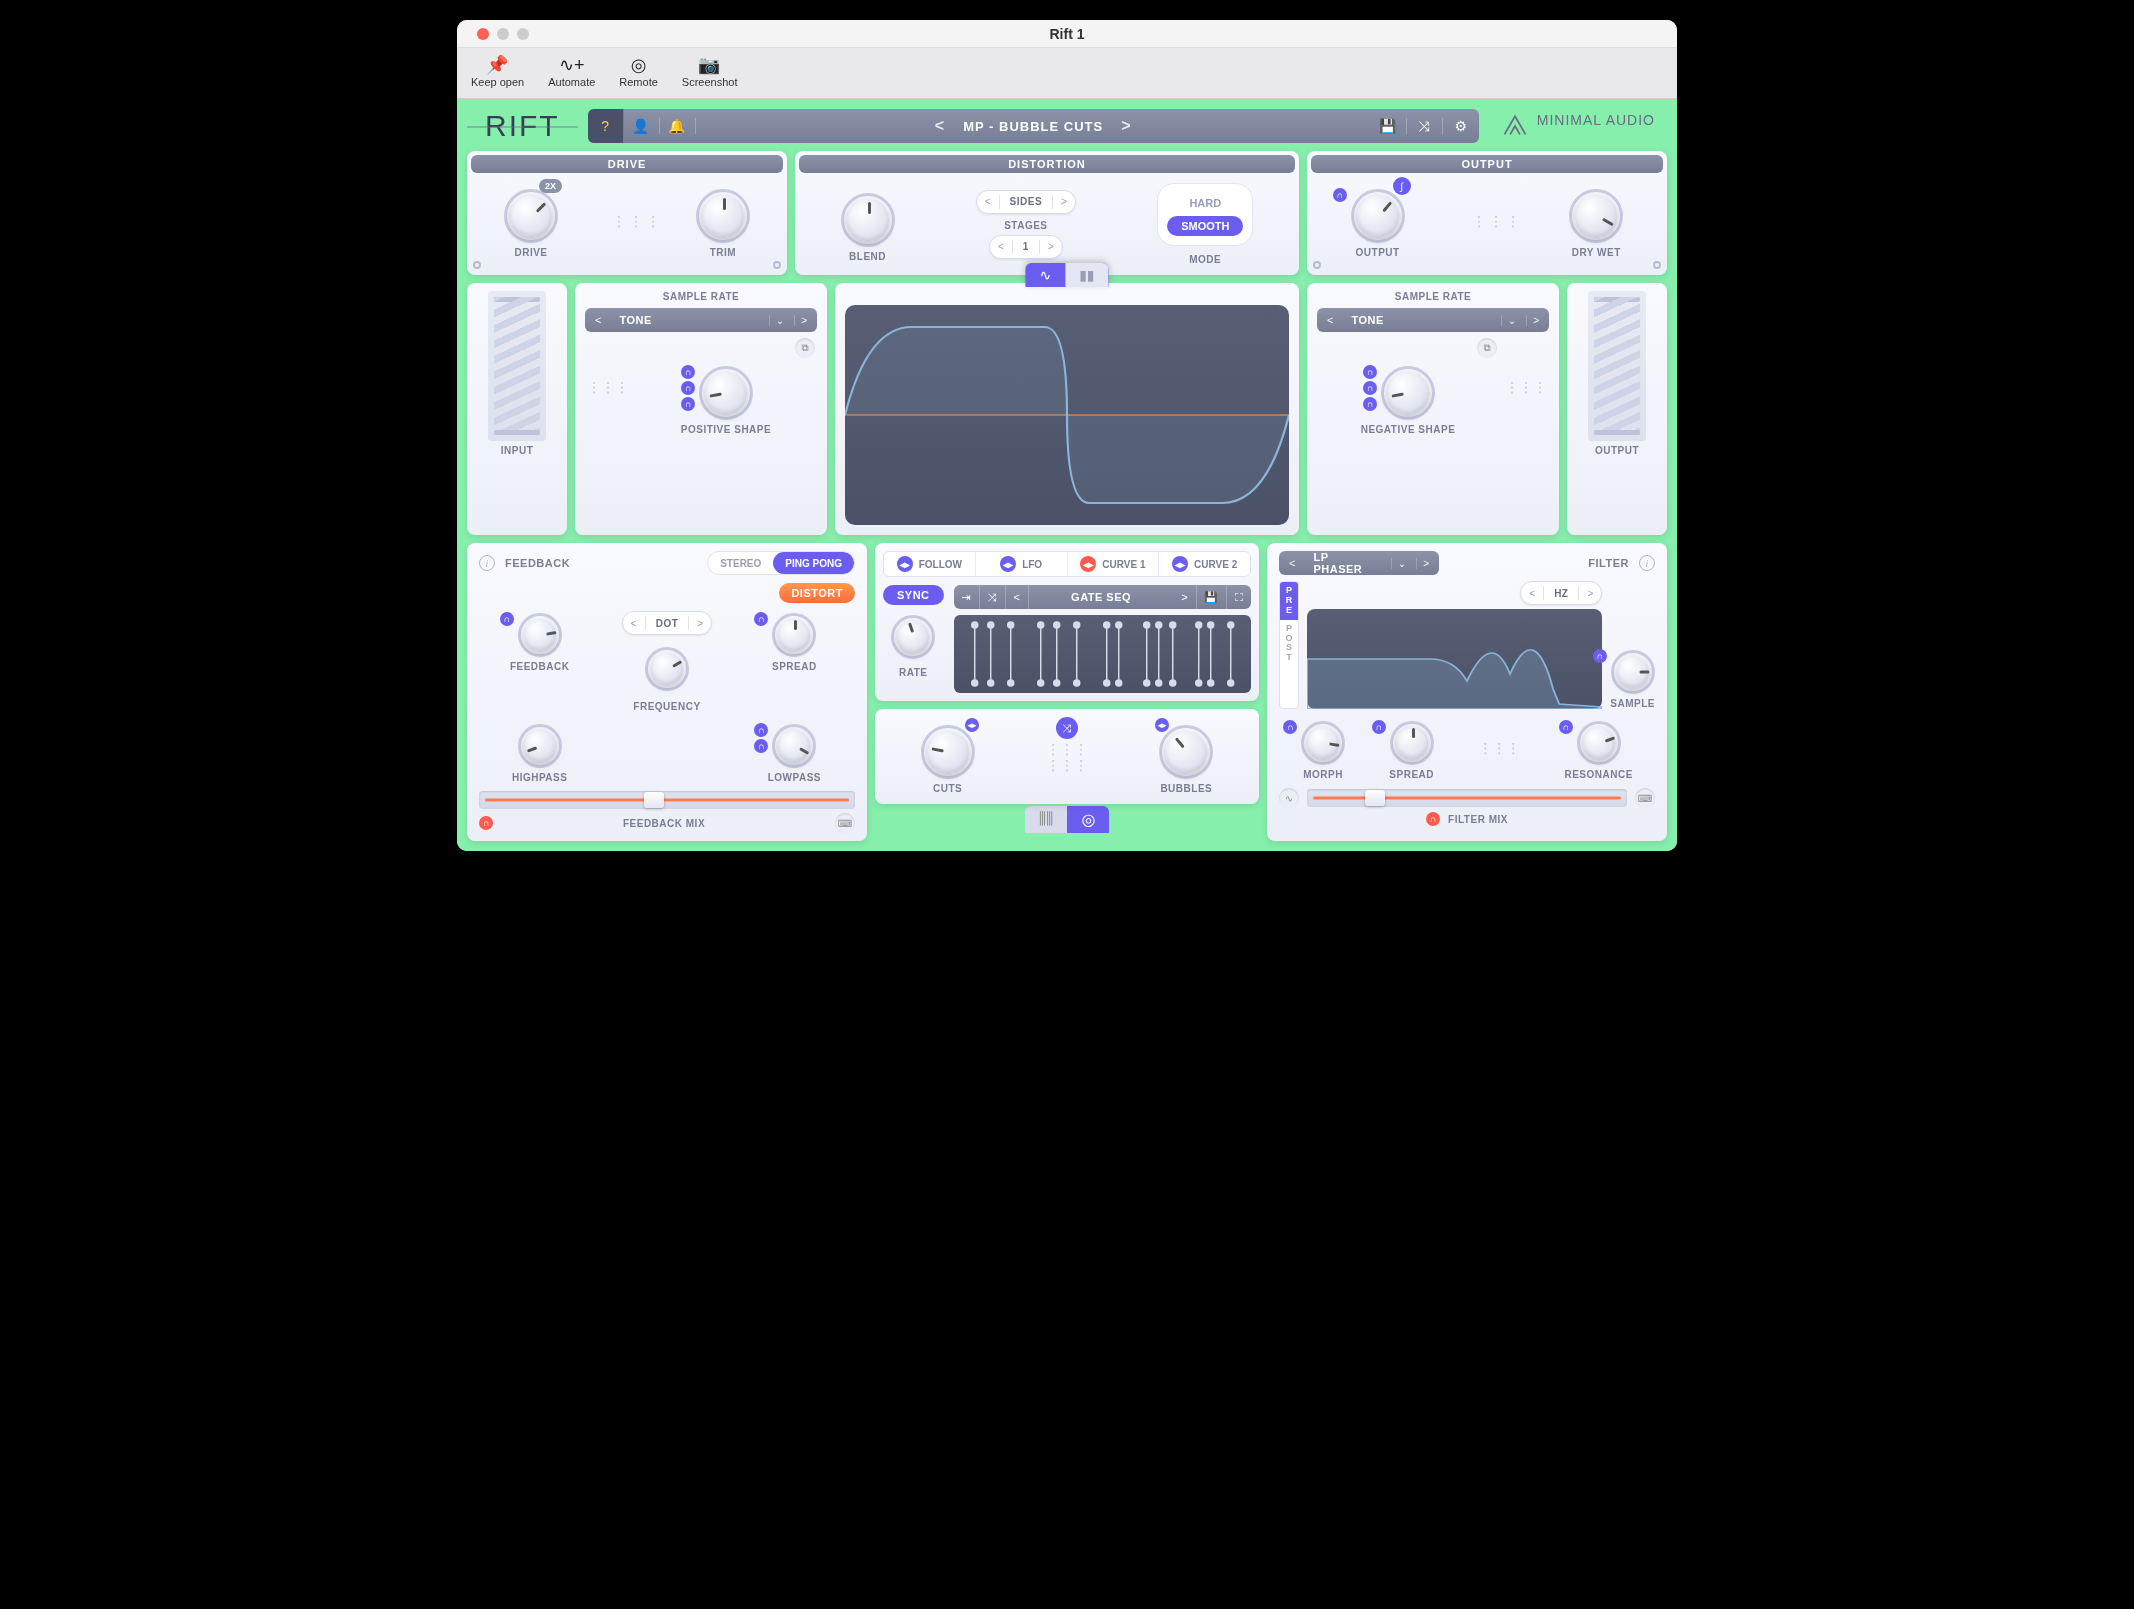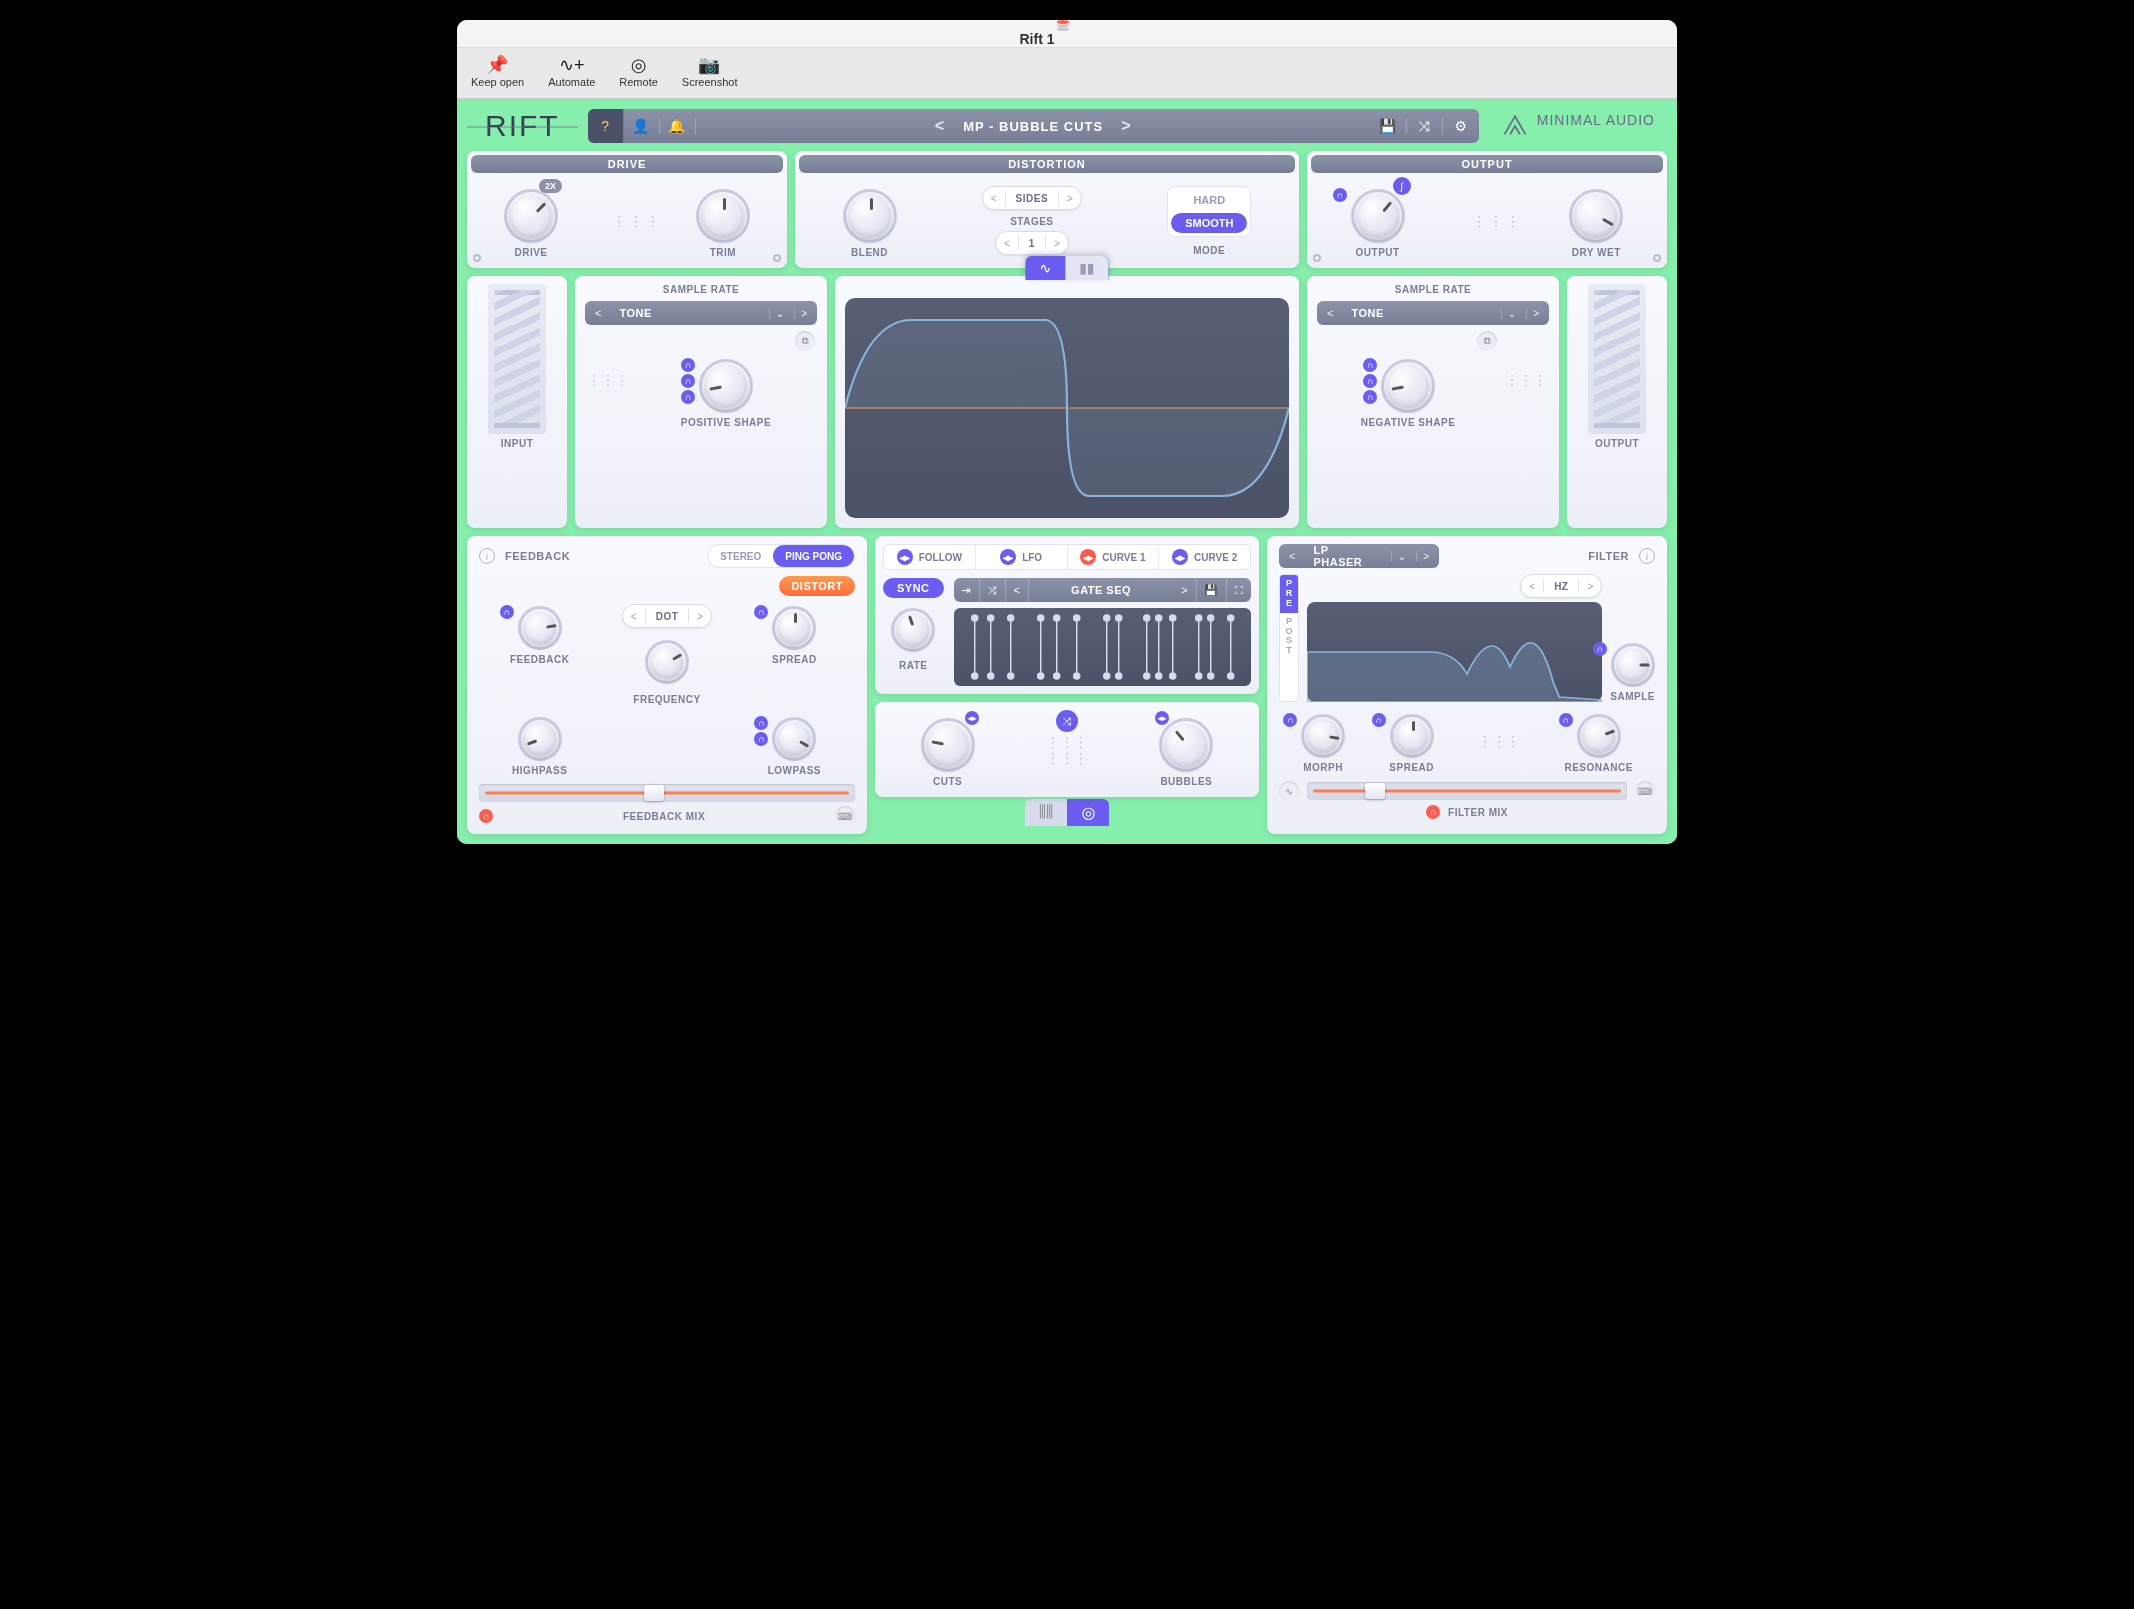--- a/index.html
+++ b/index.html
@@ -1,18 +1,18 @@
 <!DOCTYPE html>
 <html><head>
 <meta charset="utf-8">
 <style>
   * { box-sizing: border-box; margin: 0; padding: 0; font-family: -apple-system, BlinkMacSystemFont, "Segoe UI", Arial, sans-serif; }
   body { background: #000; display:flex; align-items:flex-start; justify-content:center; padding:20px;}
   .window { width: 1220px; background:#f4f4f7; border-radius:10px; overflow:hidden; box-shadow:0 10px 40px rgba(0,0,0,.5);}
-  .titlebar { height:28px; background:#f4f4f4; display:flex; align-items:center; padding:0 20px; border-bottom:1px solid #ddd;flex-direction:column;}
+  .titlebar { height:28px; background:#f4f4f4; display:flex; align-items:center; padding:0 20px; border-bottom:1px solid #ddd;}
   .tldot{width:12px;height:12px;border-radius:50%;margin-right:8px;}
   .tldot.r{background:#ff5f57;} .tldot.y{background:#ccc;} .tldot.g{background:#ccc;}
   .titlebar .title{flex:1;text-align:center;font-size:14px;font-weight:600;color:#333;margin-left:-60px;}
   .hosttoolbar{display:flex;gap:24px;padding:8px 14px 10px;background:#e9e9eb;border-bottom:1px solid #ccc;}
   .hosttoolbar .tb{display:flex;flex-direction:column;align-items:center;font-size:11px;color:#333;gap:2px;}
   .hosttoolbar .tb .ic{font-size:18px;color:#222;line-height:1;}
   .plugin{background:#86efac;padding:10px;}
   .topbar{display:flex;align-items:center;gap:10px;margin-bottom:8px;}
   .logo{font-family:Impact,sans-serif;font-size:30px;letter-spacing:2px;color:#3a3d55;padding:0 18px;position:relative;}
   .logo::after{content:"";position:absolute;top:50%;left:0;right:0;height:2px;background:#6a6c86;opacity:.4;}
@@ -39,21 +39,21 @@
 
   .meter{width:58px;height:150px;margin:8px auto 4px;background:linear-gradient(#e8eaf4,#dde0ee);border-radius:4px;position:relative;overflow:hidden;}
   .meter .stripes{position:absolute;inset:6px;background:repeating-linear-gradient(-25deg,#cfd3e6 0 7px,transparent 7px 14px);}
   .meter .cap{position:absolute;left:6px;right:6px;height:5px;background:#bfc3da;border-radius:2px;}
 
   .pill{background:#fff;border:1px solid #d8dbea;border-radius:14px;display:flex;align-items:center;height:24px;font-size:10px;color:#888;box-shadow:0 1px 2px rgba(0,0,0,.08);}
   .pill .pbtn{padding:0 8px;cursor:pointer;color:#9a9db3;}
   .pill .ptxt{padding:0 10px;letter-spacing:.5px;font-weight:600;color:#6a6d84;}
   .pill .sep{width:1px;height:14px;background:#e0e2ee;}
 
-  .modebox{background:#fff;border:1px solid #e2e4f0;border-radius:8px;padding:3px;display:flex;flex-direction:column;gap:3px;align-items:stretch;justify-content:center;}
+  .modebox{background:#fff;border:1px solid #e2e4f0;border-radius:17px;padding:9px;display:flex;flex-direction:column;gap:3px;align-items:stretch;justify-content:center;}
   .modeopt{font-size:11px;text-align:center;padding:4px 14px;color:#9a9db3;border-radius:14px;cursor:pointer;font-weight:600;}
   .modeopt.active{background:#6b5df0;color:#fff;}
 
   .wavebox{background:linear-gradient(180deg,#585e74,#4b5166);border-radius:10px;height:220px;position:relative;margin:0 10px 10px;}
   .wavebox svg{width:100%;height:100%;}
   .wavetabs{position:absolute;top:-20px;left:50%;transform:translateX(-50%);background:#6b5df0;border-radius:6px 6px 0 0;display:flex;overflow:hidden;box-shadow:0 -2px 6px rgba(0,0,0,.2);}
   .wavetabs div{padding:4px 14px;color:#fff;font-size:14px;}
   .wavetabs div.off{background:#e4e6f3;color:#9a9db3;}
 
   .dropdown{background:linear-gradient(#8c92a8,#787e95);color:#fff;border-radius:6px;height:24px;display:flex;align-items:center;font-size:11px;padding:0 4px;gap:4px;}

